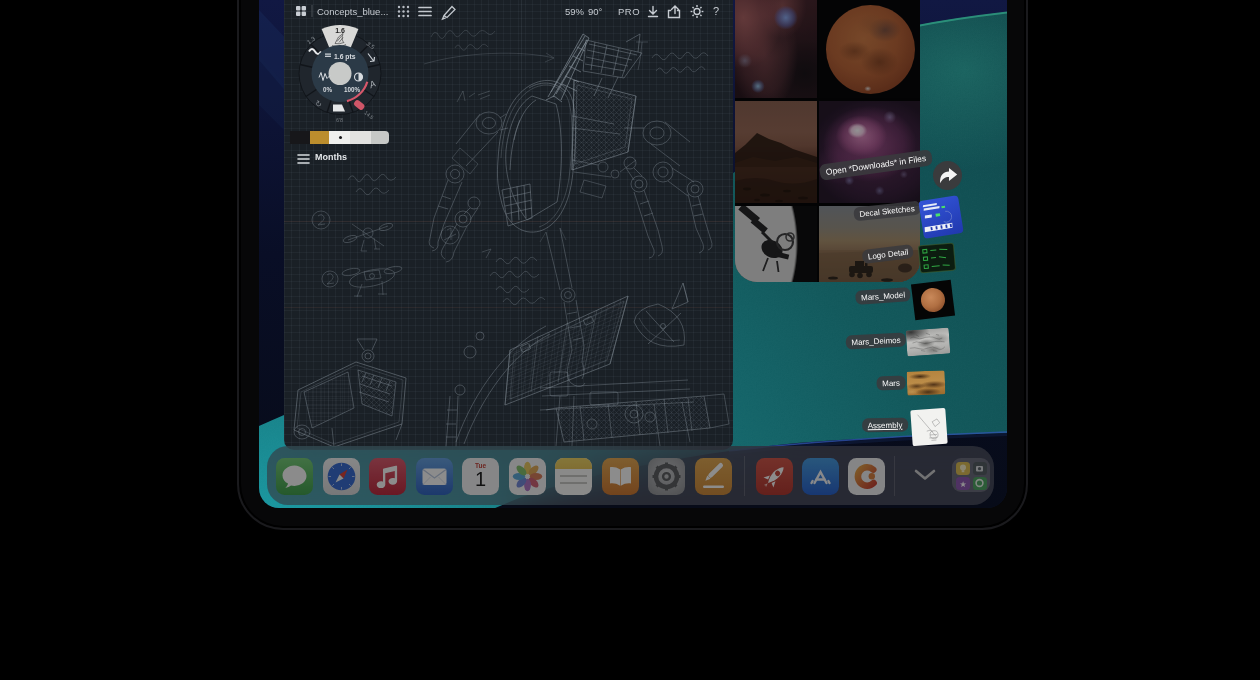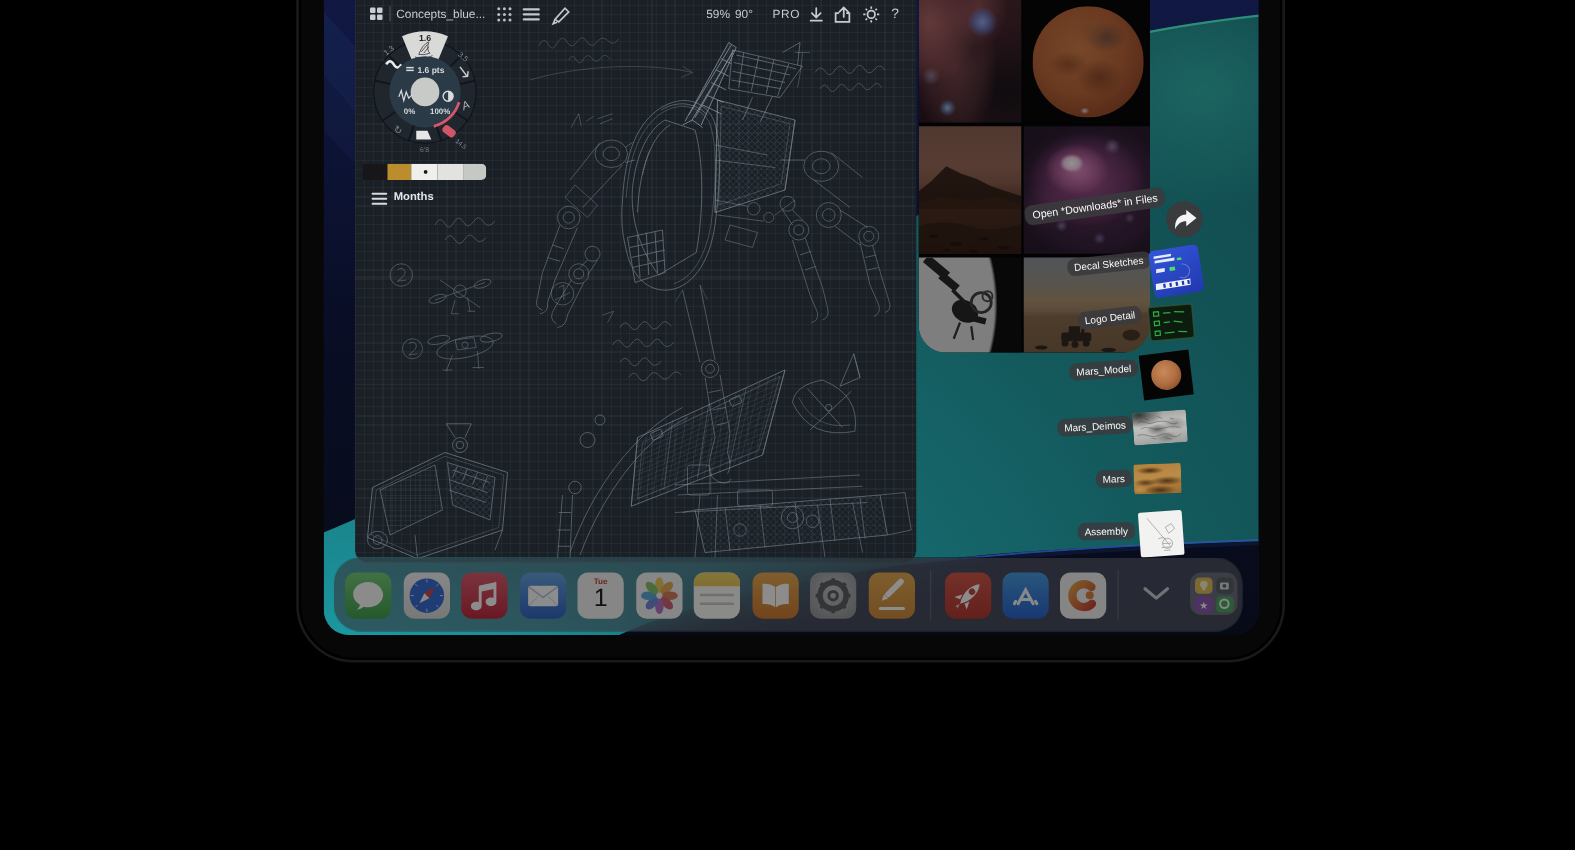--- a/index.html
+++ b/index.html
@@ -589,21 +589,21 @@
 
       <div class="chip" style="left:631.5px;top:382.5px;transform:translate(-50%,-50%) rotate(-2deg);">Mars</div>
       <div class="thumb" style="left:667px;top:383px;width:38px;height:24px;border-radius:2px;background:
         radial-gradient(15px 4px at 35% 22%, rgba(50,28,12,0.85), transparent 75%),
         radial-gradient(18px 5px at 70% 58%, rgba(58,32,14,0.8), transparent 75%),
         radial-gradient(12px 4px at 25% 62%, rgba(55,30,12,0.7), transparent 78%),
         radial-gradient(16px 5px at 55% 88%, rgba(48,28,12,0.75), transparent 80%),
         radial-gradient(9px 4px at 12% 85%, rgba(200,160,95,0.6), transparent 80%),
         linear-gradient(175deg, #b3823c, #bb8c48 45%, #9c6a2c);transform:translate(-50%,-50%) rotate(-2deg);"></div>
 
-      <div class="chip" style="left:625.5px;top:425px;transform:translate(-50%,-50%) rotate(-1deg);">Assembly</div>
+      <div class="chip" style="left:625.5px;top:425px;transform:translate(-50%,-50%) rotate(-1deg);text-decoration:underline;">Assembly</div>
       <div class="thumb" style="left:669.5px;top:426.5px;width:35px;height:36px;border-radius:2px;background:#f2f2f0;transform:translate(-50%,-50%) rotate(-4deg);">
         <svg width="35" height="36">
           <g stroke="#9c9c9c" stroke-width="0.6" fill="none">
             <path d="M7 5 L24 28"></path>
               <path d="M21 13 l5 -2.5 l2.5 4 l-5 3.5 z"></path>
             <path d="M15 22 q4 -2 6 1"></path>
               <path d="M18 26 h7 M17 29 h8 M19 31.5 h5"></path>
             <circle cx="22" cy="26" r="4"></circle>
           </g>
         </svg>

